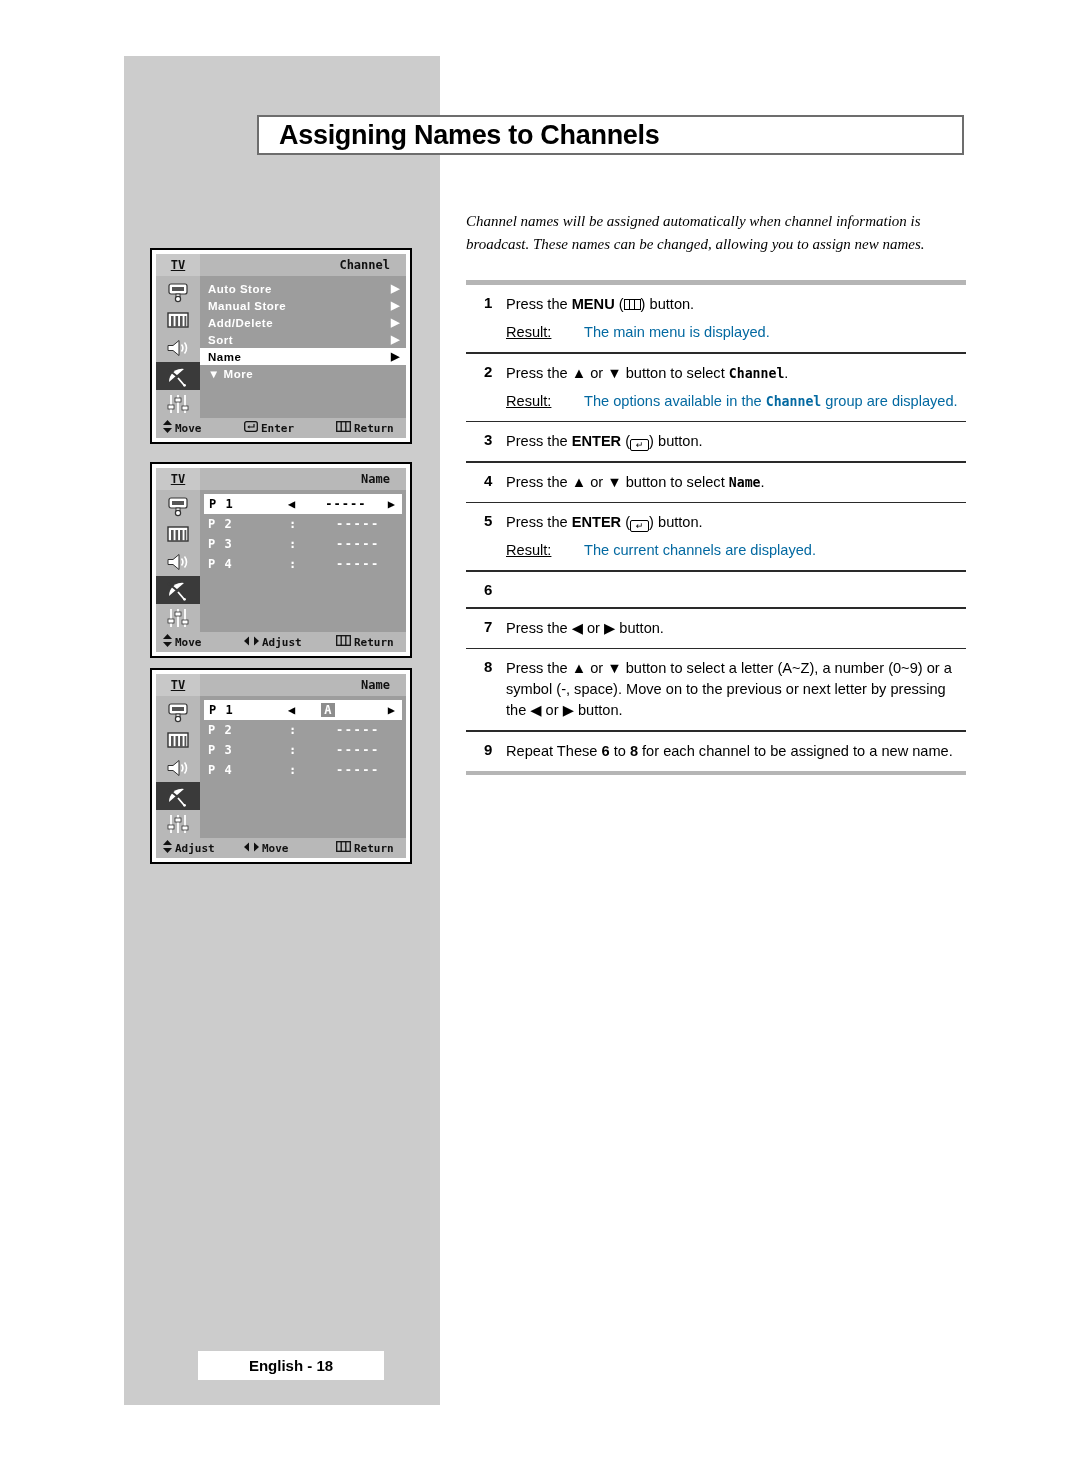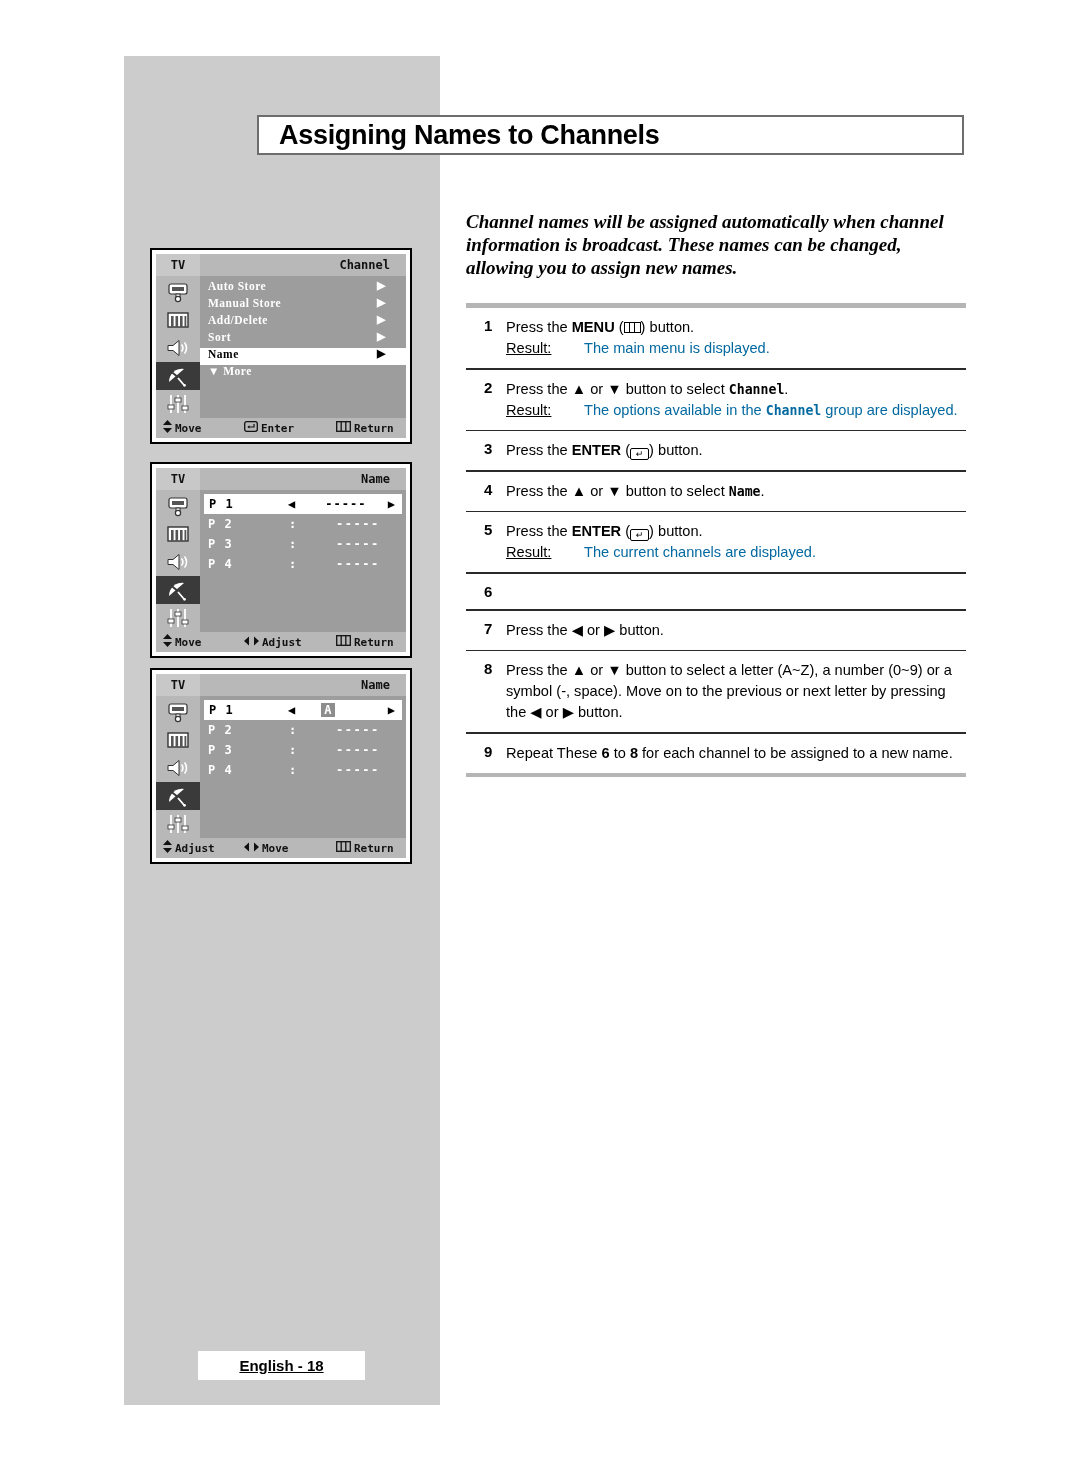--- a/index.html
+++ b/index.html
@@ -40,42 +40,42 @@
     background: #ffffff;
     border: 2px solid #000000;
     padding: 4px;
   }
   .osd-inner { position: relative; width: 100%; background: #9d9d9d; }
   .osd-top { display: flex; height: 22px; background: #b8b8b8; }
   .osd-tv {
     width: 44px; height: 22px; background: #c8c8c8;
     display: flex; align-items: center; justify-content: center;
     font-family: "DejaVu Sans Mono", monospace;
-    font-size: 12px; font-weight: bold; color: #111;
+    font-size: 12px; font-weight: bold; color: #111; text-decoration: underline;
   }
   .osd-title {
     flex: 1; display: flex; align-items: center; justify-content: flex-end;
     padding-right: 16px;
     font-family: "DejaVu Sans Mono", monospace;
     font-size: 12px; font-weight: bold; color: #111;
   }
   .osd-body { display: flex; }
   .osd-rail { width: 44px; background: #b8b8b8; padding-top: 2px; }
   .rail-ico {
     width: 44px; height: 28px;
     display: flex; align-items: center; justify-content: center;
   }
   .rail-ico.sel { background: #3a3a3a; }
   .osd-content { flex: 1; position: relative; padding: 4px 0 0 0; }
 
   .osd-row {
-    height: 17px; display: flex; align-items: flex-start;
-    font-family: Liberation Serif, serif;
+    height: 17px; display: flex; align-items: center;
+    font-family: Liberation Sans, sans-serif;
     font-size: 11.5px; color: #ffffff; font-weight: bold;
-    padding-left: 8px; padding-right: 20px;
+    padding-left: 8px; padding-right: 6px;
     letter-spacing: 0.5px;
   }
   .osd-row .lbl { flex: 1; }
   .osd-row.hl { background: #ffffff; color: #000000; }
   .tri-r { font-size: 11px; line-height: 1; }
 
   .osd-foot {
     display: flex; align-items: center; height: 20px;
     background: #b8b8b8; font-family: "DejaVu Sans Mono", monospace;
     font-size: 11px; font-weight: bold; color: #111;
@@ -107,34 +107,34 @@
     background: #8d8d8d; color: #ffffff; font-weight: bold;
     padding: 0 3px; margin-left: 4px; font-size: 12px;
   }
   .dashes { margin-left: 8px; letter-spacing: 1px; }
   .spacer-rows { height: 48px; }
 
   
   .rightcol { position: absolute; left: 466px; top: 210px; width: 500px; }
   .intro {
     font-family: "Liberation Serif", serif;
-    font-weight: bold; font-style: italic;
-    font-size: 19px; line-height: 23px; color: #000;
+    font-weight: normal; font-style: italic;
+    font-size: 15px; line-height: 23px; color: #000;
   }
   .rule-thick { height: 5px; background: #b5b5b5; margin-top: 24px; }
   .rule-thin { height: 1.6px; background: #2a2a2a; }
   .rule-bot { height: 4px; background: #b5b5b5; }
 
   .step { display: flex; padding: 9px 0 9px 0; }
   .step-num {
     width: 40px; flex: none; text-align: left; padding-left: 18px;
     font-size: 15px; font-weight: bold; color: #000;
   }
   .step-body { flex: 1; font-size: 14.6px; line-height: 21px; color: #000; }
-  .result { display: flex; }
+  .result { display: flex; margin-top: 7px; }
   .result-lbl {
     width: 78px; flex: none; text-decoration: underline;
     font-size: 14.6px; color: #000;
   }
   .result-txt { flex: 1; font-size: 14.6px; line-height: 20px; color: #0369a1; }
   .mono { font-family: "DejaVu Sans Mono", monospace; font-size: 13.2px; font-weight: bold; }
   .b { font-weight: bold; }
 
   .ico-menu {
     display: inline-block; vertical-align: -1px;
@@ -151,23 +151,23 @@
   .ico-enter {
     display: inline-block; vertical-align: -2px;
     width: 19px; height: 12px; border: 1.4px solid #000;
     border-radius: 2px; position: relative;
     font-size: 9px; line-height: 10px; text-align: center;
   }
 
   
   .pagefoot {
     position: absolute; left: 198px; top: 1351px;
-    width: 167px; height: 29px; background: #ffffff;
+    width: 186px; height: 29px; background: #ffffff;
     display: flex; align-items: center; justify-content: center;
-    font-size: 15px; font-weight: bold; color: #000; text-decoration: underline;
+    font-size: 15px; font-weight: bold; color: #000;
   }
 </style>
 </head>
 <body>
 
 <div class="page">
 
   <div class="gray-band"></div>
 
   <div class="title-box">

